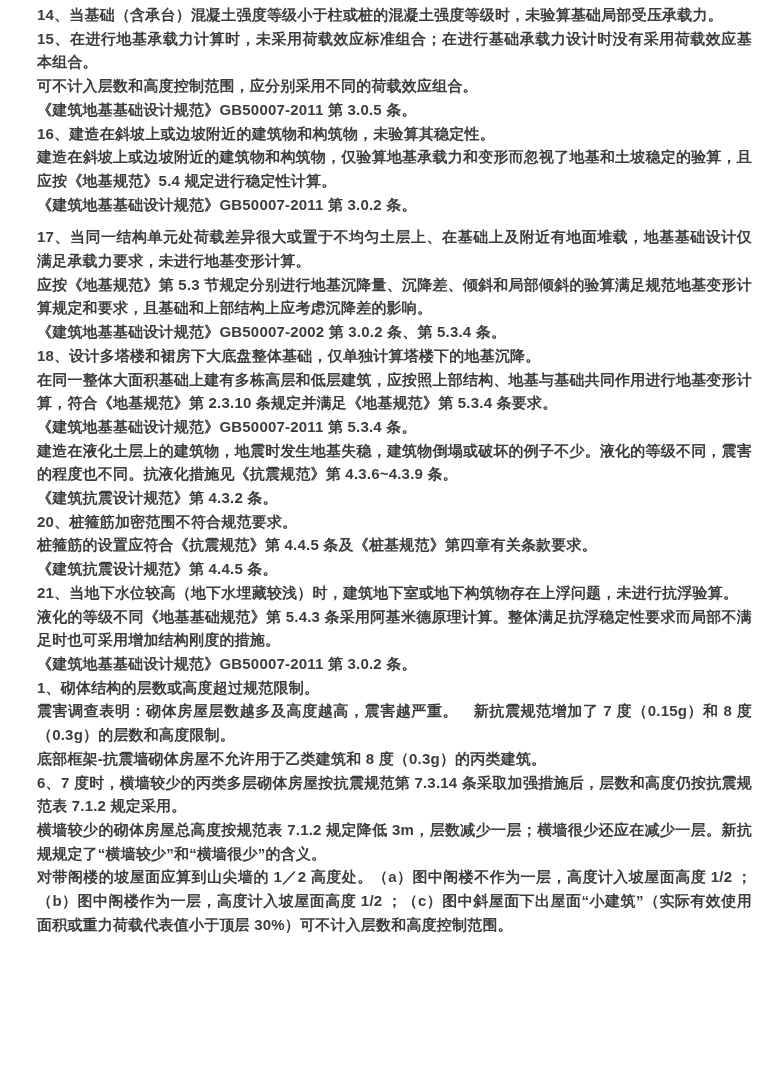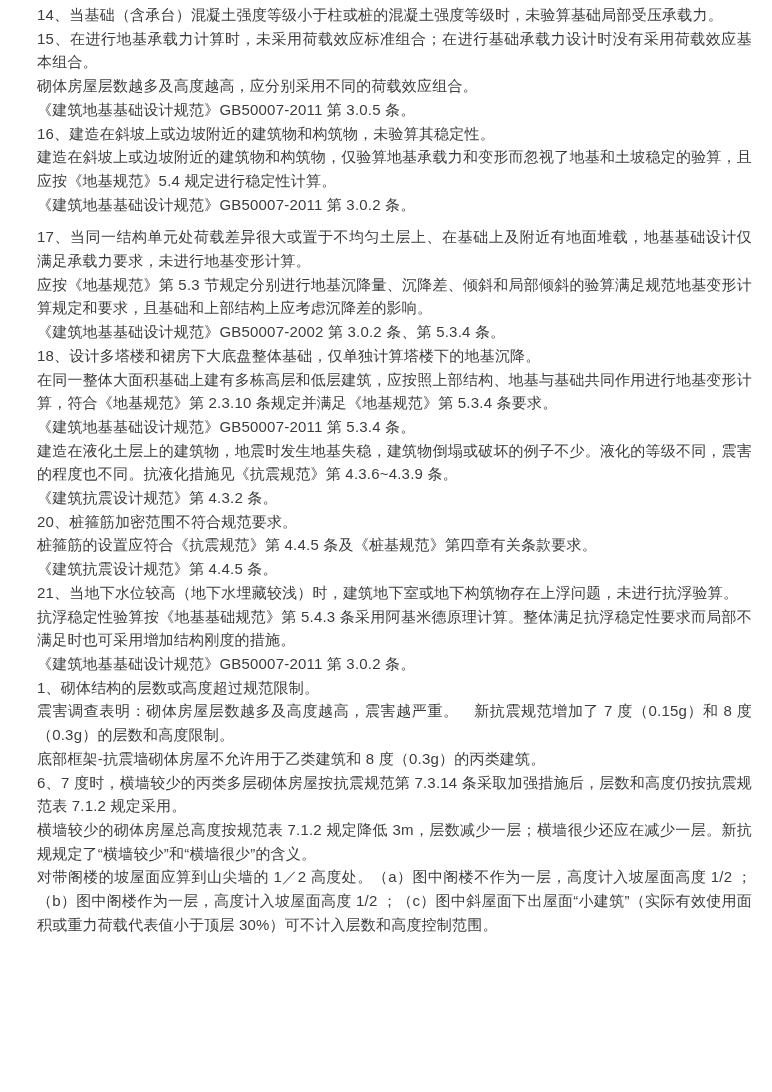--- a/index.html
+++ b/index.html
@@ -21,50 +21,51 @@
     font-size: 15px;
     line-height: 23.7px;
     color: #3d3d3d;
     text-align: justify;
     letter-spacing: 0.2px;
     word-break: break-word;
   }
   .para {
     margin: 0;
     padding: 0;
+    font-weight: bold;
   }
   .para.spacer {
     height: 9px;
   }
 </style>
 </head>
 <body style="background: rgb(255, 255, 255);">
 
 <div class="doc" style="color: rgb(61, 61, 61);">
     <div class="para item">14、当基础（含承台）混凝土强度等级小于柱或桩的混凝土强度等级时，未验算基础局部受压承载力。</div>
     <div class="para item">15、在进行地基承载力计算时，未采用荷载效应标准组合；在进行基础承载力设计时没有采用荷载效应基本组合。</div>
-    <div class="para body">砌体房屋层数越多及高度越高，应分别采用不同的荷载效应组合。</div>
+    <div class="para body">可不计入层数和高度控制范围，应分别采用不同的荷载效应组合。</div>
     <div class="para ref">《建筑地基基础设计规范》GB50007-2011 第 3.0.5 条。</div>
     <div class="para item">16、建造在斜坡上或边坡附近的建筑物和构筑物，未验算其稳定性。</div>
     <div class="para body">建造在斜坡上或边坡附近的建筑物和构筑物，仅验算地基承载力和变形而忽视了地基和土坡稳定的验算，且应按《地基规范》5.4 规定进行稳定性计算。</div>
     <div class="para ref">《建筑地基基础设计规范》GB50007-2011 第 3.0.2 条。</div>
     <div class="para spacer"></div>
     <div class="para item">17、当同一结构单元处荷载差异很大或置于不均匀土层上、在基础上及附近有地面堆载，地基基础设计仅满足承载力要求，未进行地基变形计算。</div>
     <div class="para body">应按《地基规范》第 5.3 节规定分别进行地基沉降量、沉降差、倾斜和局部倾斜的验算满足规范地基变形计算规定和要求，且基础和上部结构上应考虑沉降差的影响。</div>
     <div class="para ref">《建筑地基基础设计规范》GB50007-2002 第 3.0.2 条、第 5.3.4 条。</div>
     <div class="para item">18、设计多塔楼和裙房下大底盘整体基础，仅单独计算塔楼下的地基沉降。</div>
     <div class="para body">在同一整体大面积基础上建有多栋高层和低层建筑，应按照上部结构、地基与基础共同作用进行地基变形计算，符合《地基规范》第 2.3.10 条规定并满足《地基规范》第 5.3.4 条要求。</div>
     <div class="para ref">《建筑地基基础设计规范》GB50007-2011 第 5.3.4 条。</div>
     <div class="para body">建造在液化土层上的建筑物，地震时发生地基失稳，建筑物倒塌或破坏的例子不少。液化的等级不同，震害的程度也不同。抗液化措施见《抗震规范》第 4.3.6~4.3.9 条。</div>
     <div class="para ref">《建筑抗震设计规范》第 4.3.2 条。</div>
     <div class="para item">20、桩箍筋加密范围不符合规范要求。</div>
     <div class="para body">桩箍筋的设置应符合《抗震规范》第 4.4.5 条及《桩基规范》第四章有关条款要求。</div>
     <div class="para ref">《建筑抗震设计规范》第 4.4.5 条。</div>
     <div class="para item">21、当地下水位较高（地下水埋藏较浅）时，建筑地下室或地下构筑物存在上浮问题，未进行抗浮验算。</div>
-    <div class="para body">抗浮稳定性验算按《地基基础规范》第 5.4.3 条采用阿基米德原理计算。整体满足抗浮稳定性要求而局部不满足时也可采用增加结构刚度的措施。</div>
+    <div class="para body">液化的等级不同《地基基础规范》第 5.4.3 条采用阿基米德原理计算。整体满足抗浮稳定性要求而局部不满足时也可采用增加结构刚度的措施。</div>
     <div class="para ref">《建筑地基基础设计规范》GB50007-2011 第 3.0.2 条。</div>
     <div class="para item">1、砌体结构的层数或高度超过规范限制。</div>
     <div class="para body">震害调查表明：砌体房屋层数越多及高度越高，震害越严重。　新抗震规范增加了 7 度（0.15g）和 8 度（0.3g）的层数和高度限制。</div>
     <div class="para body">底部框架-抗震墙砌体房屋不允许用于乙类建筑和 8 度（0.3g）的丙类建筑。</div>
     <div class="para item">6、7 度时，横墙较少的丙类多层砌体房屋按抗震规范第 7.3.14 条采取加强措施后，层数和高度仍按抗震规范表 7.1.2 规定采用。</div>
     <div class="para body">横墙较少的砌体房屋总高度按规范表 7.1.2 规定降低 3m，层数减少一层；横墙很少还应在减少一层。新抗规规定了“横墙较少”和“横墙很少”的含义。</div>
     <div class="para body">对带阁楼的坡屋面应算到山尖墙的 1／2 高度处。（a）图中阁楼不作为一层，高度计入坡屋面高度 1/2 ；（b）图中阁楼作为一层，高度计入坡屋面高度 1/2 ；（c）图中斜屋面下出屋面“小建筑”（实际有效使用面积或重力荷载代表值小于顶层 30%）可不计入层数和高度控制范围。</div>
   </div>
 
 </body></html>

